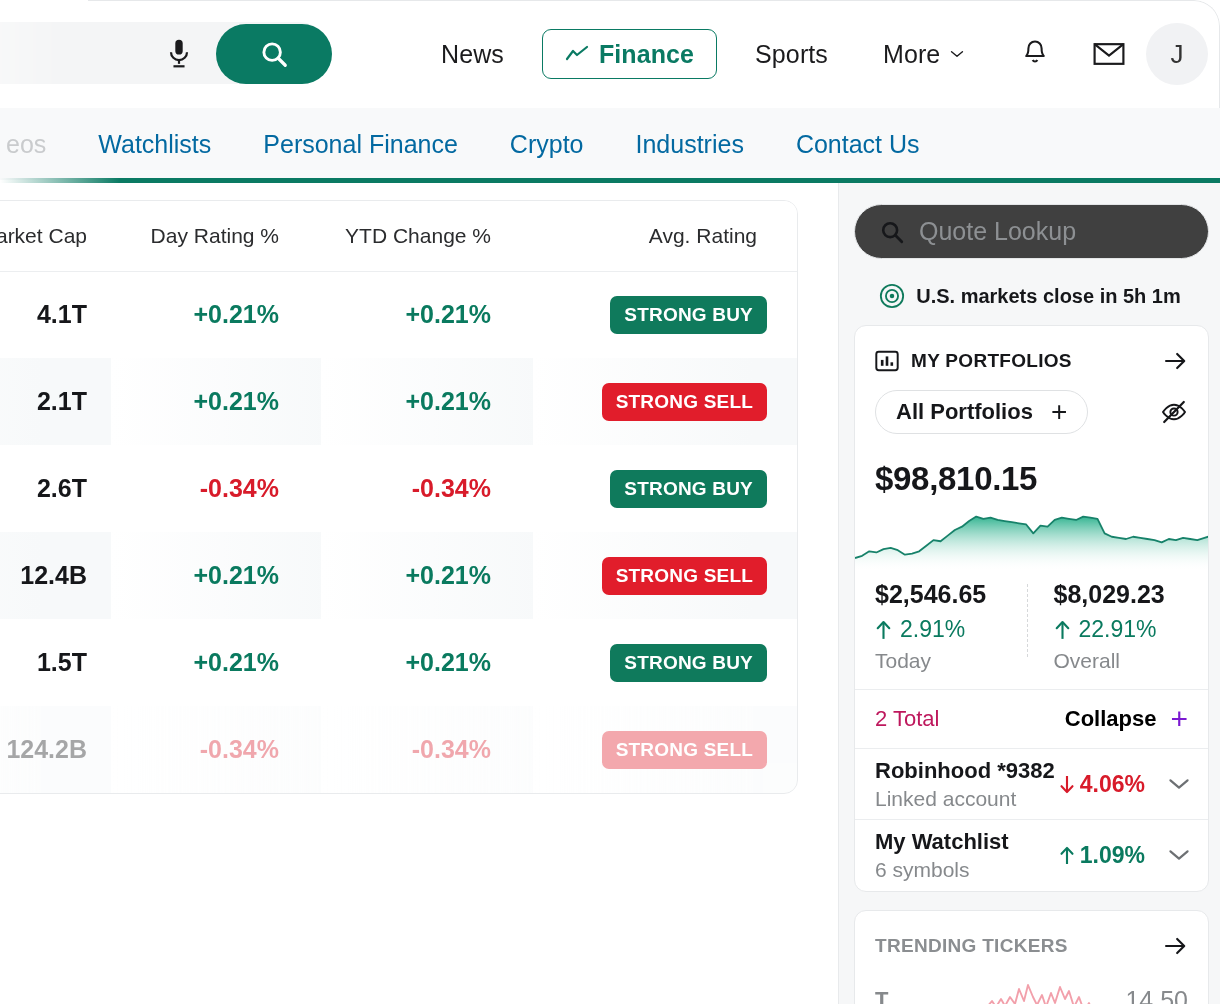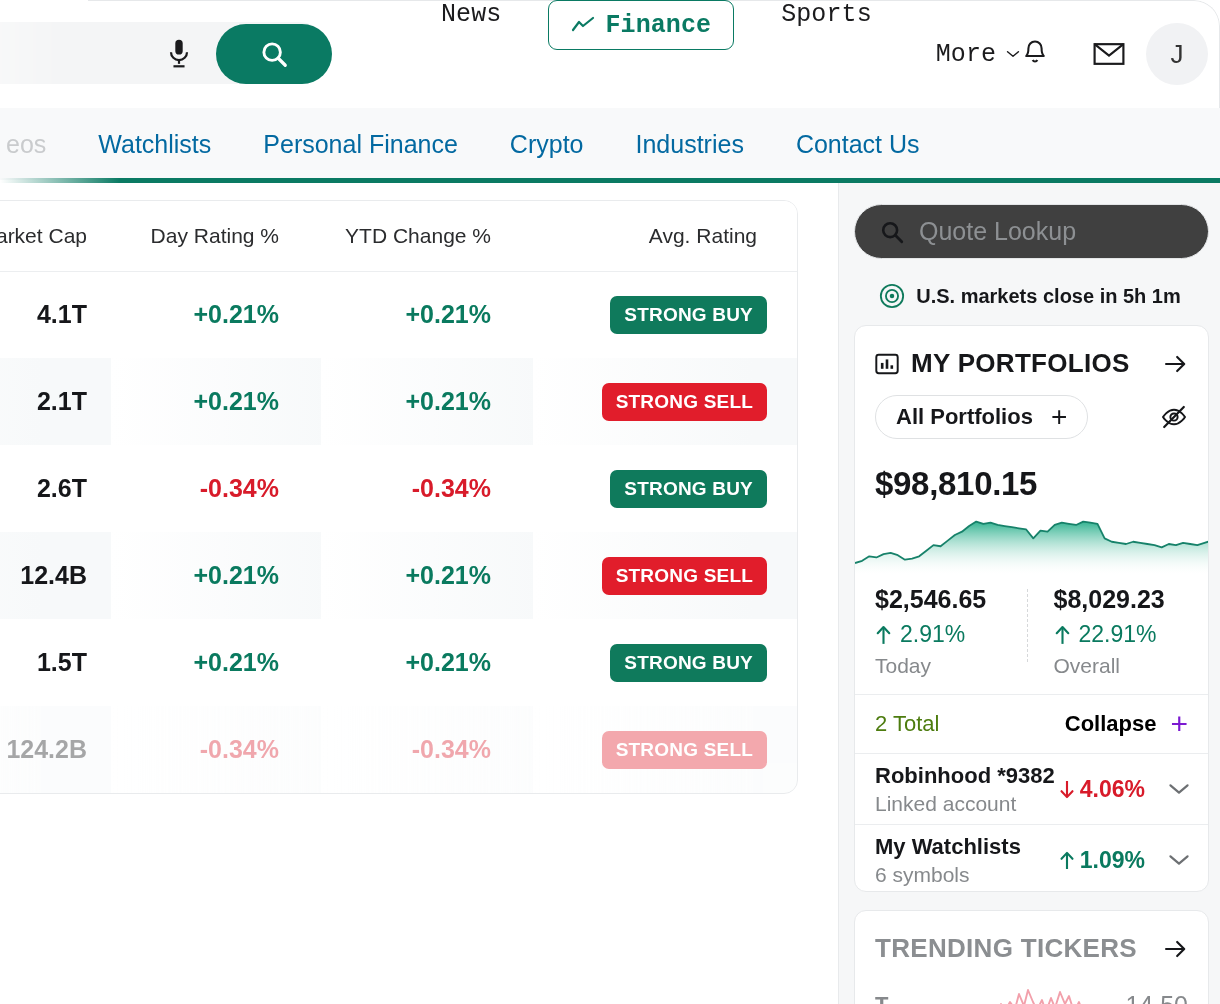--- a/index.html
+++ b/index.html
@@ -34,21 +34,21 @@
     mask-image: linear-gradient(to right, rgba(0,0,0,0) 0px, rgba(0,0,0,1) 180px);
   }
   .mic-icon {
     position: absolute; left: 164px; top: 38px; width: 30px; height: 32px;
   }
   .search-btn {
     position: absolute; left: 216px; top: 24px; width: 116px; height: 60px;
     background: #0a7a63; border-radius: 30px;
     display: flex; align-items: center; justify-content: center;
   }
-  .nav-links { position: absolute; left: 415px; top: 0; height: 108px; display: flex; gap: 12px; font-family: Liberation Mono, monospace; }
+  .nav-links { position: absolute; left: 415px; top: 0; height: 108px; display: flex; align-items: center; gap: 3px; }
   .nav-link {
     font-size: 25px; color: #1b1b1d; letter-spacing: .1px;
     padding: 0 26px; white-space: nowrap;
   }
   .nav-link.pill {
     border: 1.6px solid #0a7a63; border-radius: 9px;
     color: #0a7a63; font-weight: 600;
     height: 50px; display: flex; align-items: center; gap: 10px;
     padding: 0 22px; margin: 0 9px;
   }
@@ -145,21 +145,21 @@
   .card {
     position: absolute; left: 15px; width: 355px;
     background: #fff; border: 1px solid #e7e9eb; border-radius: 12px;
     overflow: hidden;
   }
   #portfolios-card { top: 142px; height: 567px; }
 
   .card-head {
     display: flex; align-items: center; padding: 22px 20px 0 20px; gap: 12px;
   }
-  .card-title { font-size: 26px; font-weight: 700; color: #16171a; letter-spacing: .3px; }
+  .card-title { font-size: 19px; font-weight: 700; color: #16171a; letter-spacing: .3px; }
   .card-title.muted { color: #8b8e91; }
   .spacer { flex: 1; }
   .arrow-right { width: 26px; height: 26px; }
 
   .pf-controls { display: flex; align-items: center; padding: 16px 20px 0 20px; }
   .all-portfolios {
     display: flex; align-items: center; gap: 18px;
     height: 44px; padding: 0 20px;
     border: 1px solid #dfe1e3; border-radius: 22px;
     font-size: 22px; font-weight: 700; color: #16171a;
@@ -182,21 +182,21 @@
     border-left: 1px dashed #d6d8da;
   }
   .pf-val { font-size: 25px; font-weight: 700; color: #16171a; }
   .pf-pct { display: flex; align-items: center; gap: 8px; margin-top: 7px; font-size: 23px; color: #0a7a5f; }
   .pf-lbl { margin-top: 6px; font-size: 21px; color: #86898c; }
 
   .pf-sep { margin-top: 16px; border-top: 1px solid #ebedef; }
   .pf-subhead {
     display: flex; align-items: center; padding: 0 20px; height: 58px;
   }
-  .pf-count { font-size: 22px; color: #4d7c0f; }
+  .pf-count { font-size: 22px; color: #be185d; }
   .collapse-lbl { font-size: 22px; font-weight: 700; color: #000000; margin-left: auto; }
   .plus-purple { font-size: 30px; color: #7b19d1; margin-left: 14px; line-height: 1; }
 
   .pf-row {
     display: flex; align-items: center; padding: 0 18px 0 20px; height: 71px;
     border-top: 1px solid #ebedef;
   }
   .pf-row-name { font-size: 22px; font-weight: 700; color: #16171a; }
   .pf-row-sub { font-size: 21px; color: #86898c; margin-top: 3px; }
   .pf-row-chg { margin-left: auto; display: flex; align-items: center; gap: 5px; font-size: 23px; font-weight: 700; }
@@ -508,21 +508,21 @@
           </svg>
           <span>4.06%</span>
           <svg class="chev-down" viewBox="0 0 18 12" fill="none">
             <polyline points="2,3 9,9 16,3" stroke="#6d7073" stroke-width="1.8" fill="none" stroke-linecap="round" stroke-linejoin="round"></polyline>
           </svg>
         </div>
       </div>
 
       <div class="pf-row">
         <div>
-          <div class="pf-row-name">My Watchlists</div>
+          <div class="pf-row-name">My Watchlist</div>
           <div class="pf-row-sub">6 symbols</div>
         </div>
         <div class="pf-row-chg up">
           <svg width="16" height="19" viewBox="0 0 14 18" fill="none">
             <line x1="7" y1="17" x2="7" y2="2.4" stroke="#0a7a5f" stroke-width="2"></line>
             <polyline points="1.8,7.4 7,1.8 12.2,7.4" stroke="#0a7a5f" stroke-width="2" fill="none" stroke-linecap="round" stroke-linejoin="round"></polyline>
           </svg>
           <span>1.09%</span>
           <svg class="chev-down" viewBox="0 0 18 12" fill="none">
             <polyline points="2,3 9,9 16,3" stroke="#6d7073" stroke-width="1.8" fill="none" stroke-linecap="round" stroke-linejoin="round"></polyline>

